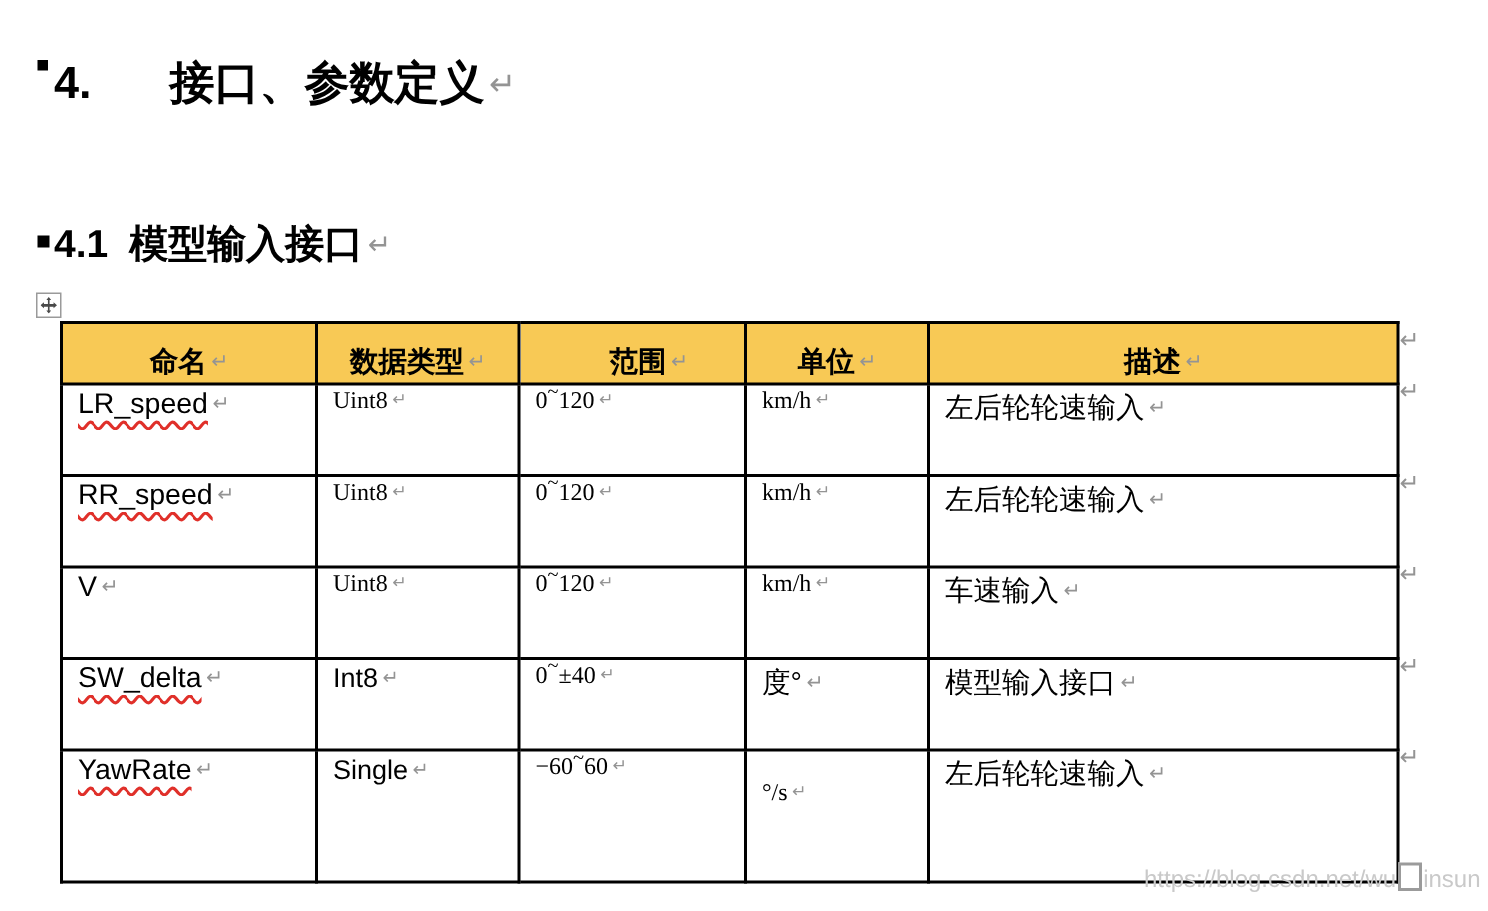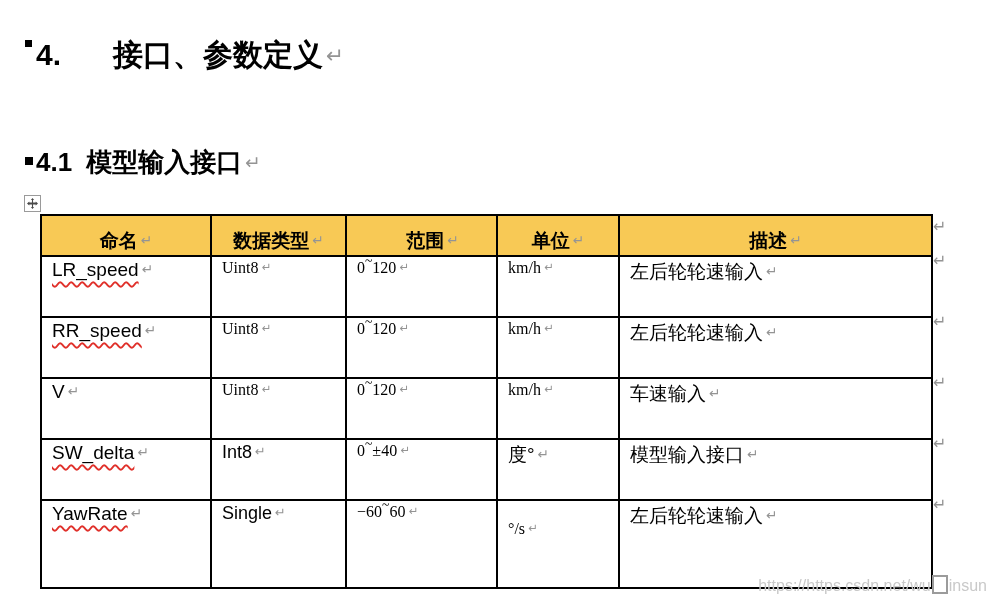--- a/index.html
+++ b/index.html
@@ -150,13 +150,13 @@
 </tbody>
   </table>
 
 <span class="rowmark" style="top:217px">↵</span>
 <span class="rowmark" style="top:251px">↵</span>
 <span class="rowmark" style="top:312px">↵</span>
 <span class="rowmark" style="top:373px">↵</span>
 <span class="rowmark" style="top:434px">↵</span>
 <span class="rowmark" style="top:495px">↵</span>
 
-<div id="watermark"><span>https://https.csdn.net/wu</span><span id="wm-box"></span><span>insun</span></div>
+<div id="watermark"><span>https://blog.csdn.net/wu</span><span id="wm-box"></span><span>insun</span></div>
 
 </body></html>

